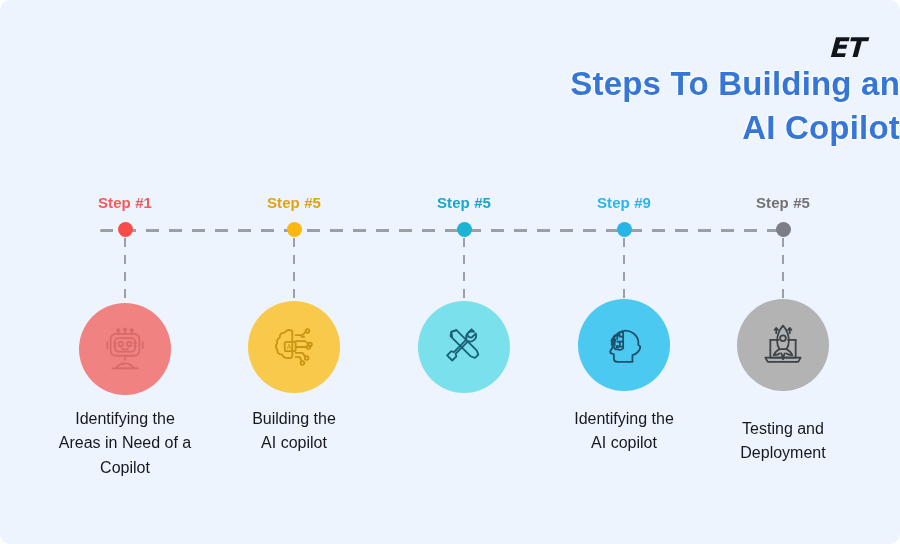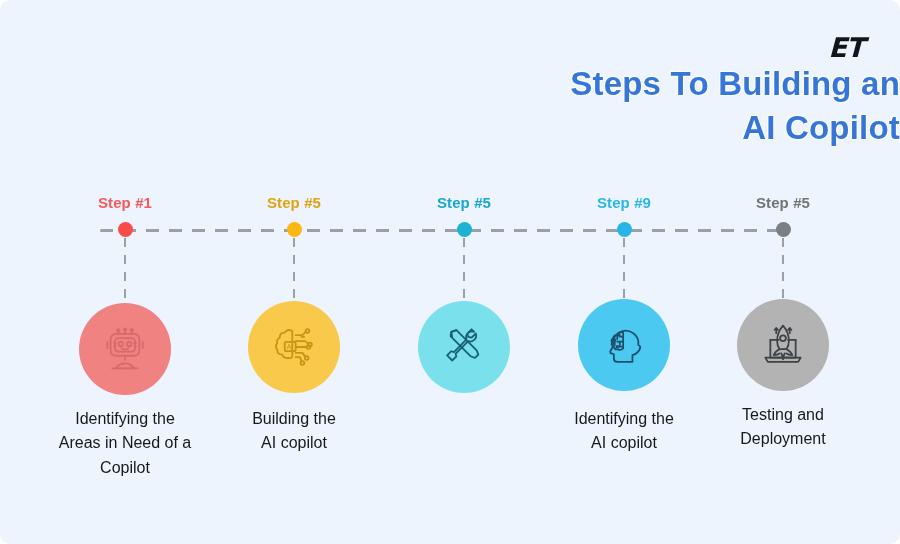--- a/index.html
+++ b/index.html
@@ -248,18 +248,18 @@
               <path d="M11 47h42l-3 5H14z"></path>
               <path d="M32 9q7 8 7 18 0 6-3 10h-8q-3-4-3-10 0-10 7-18z"></path>
               <circle cx="32" cy="24" r="3.4"></circle>
               <path d="M28 37q-5 2-7 7 5 0 7-2M36 37q5 2 7 7-5 0-7-2"></path>
               <path d="M30 42q2 5 2 7 0-2 2-7"></path>
               <path d="M24 12v6M40 12v6"></path>
               <path d="M24 12l-2 2M24 12l2 2M40 12l-2 2M40 12l2 2"></path>
             </svg>
           </span>
         </div>
-        <div class="caption" style="top:403px">Testing and
+        <div class="caption" style="top:417px">Testing and
 Deployment</div>
       </div>
     </div>
 
 </div>
 
 </body></html>

